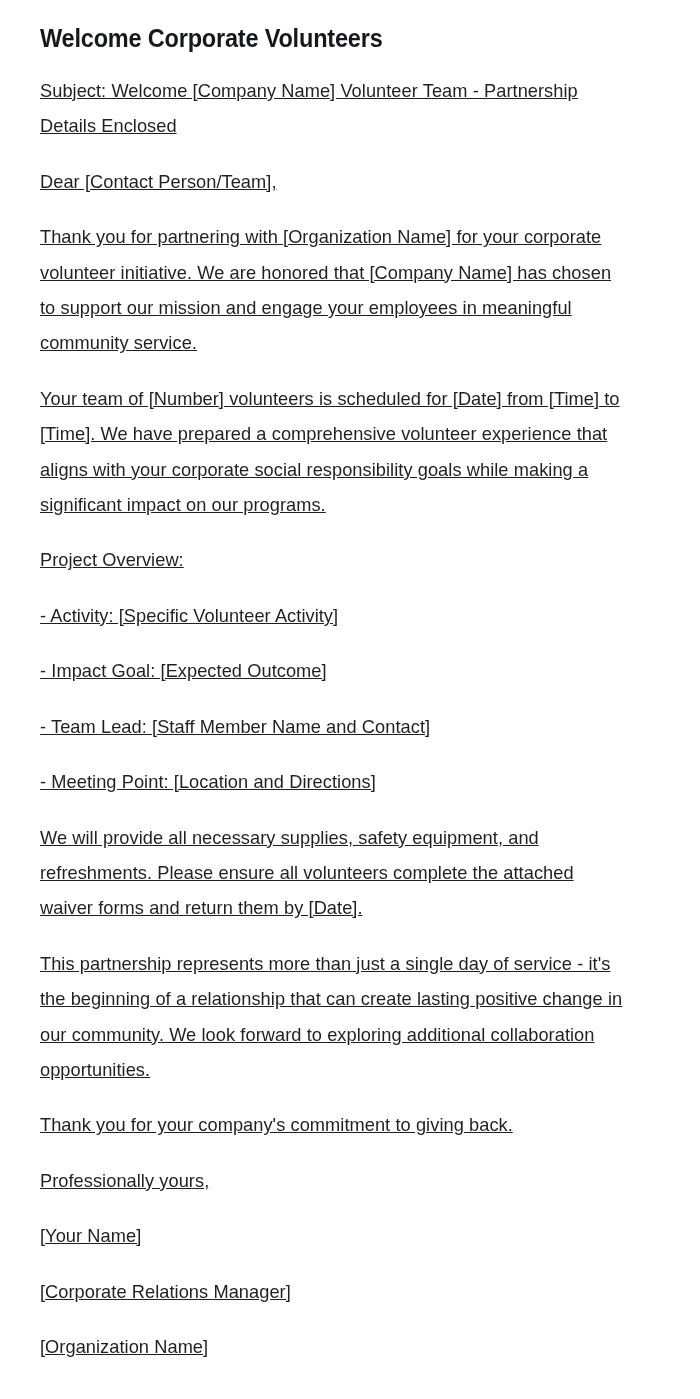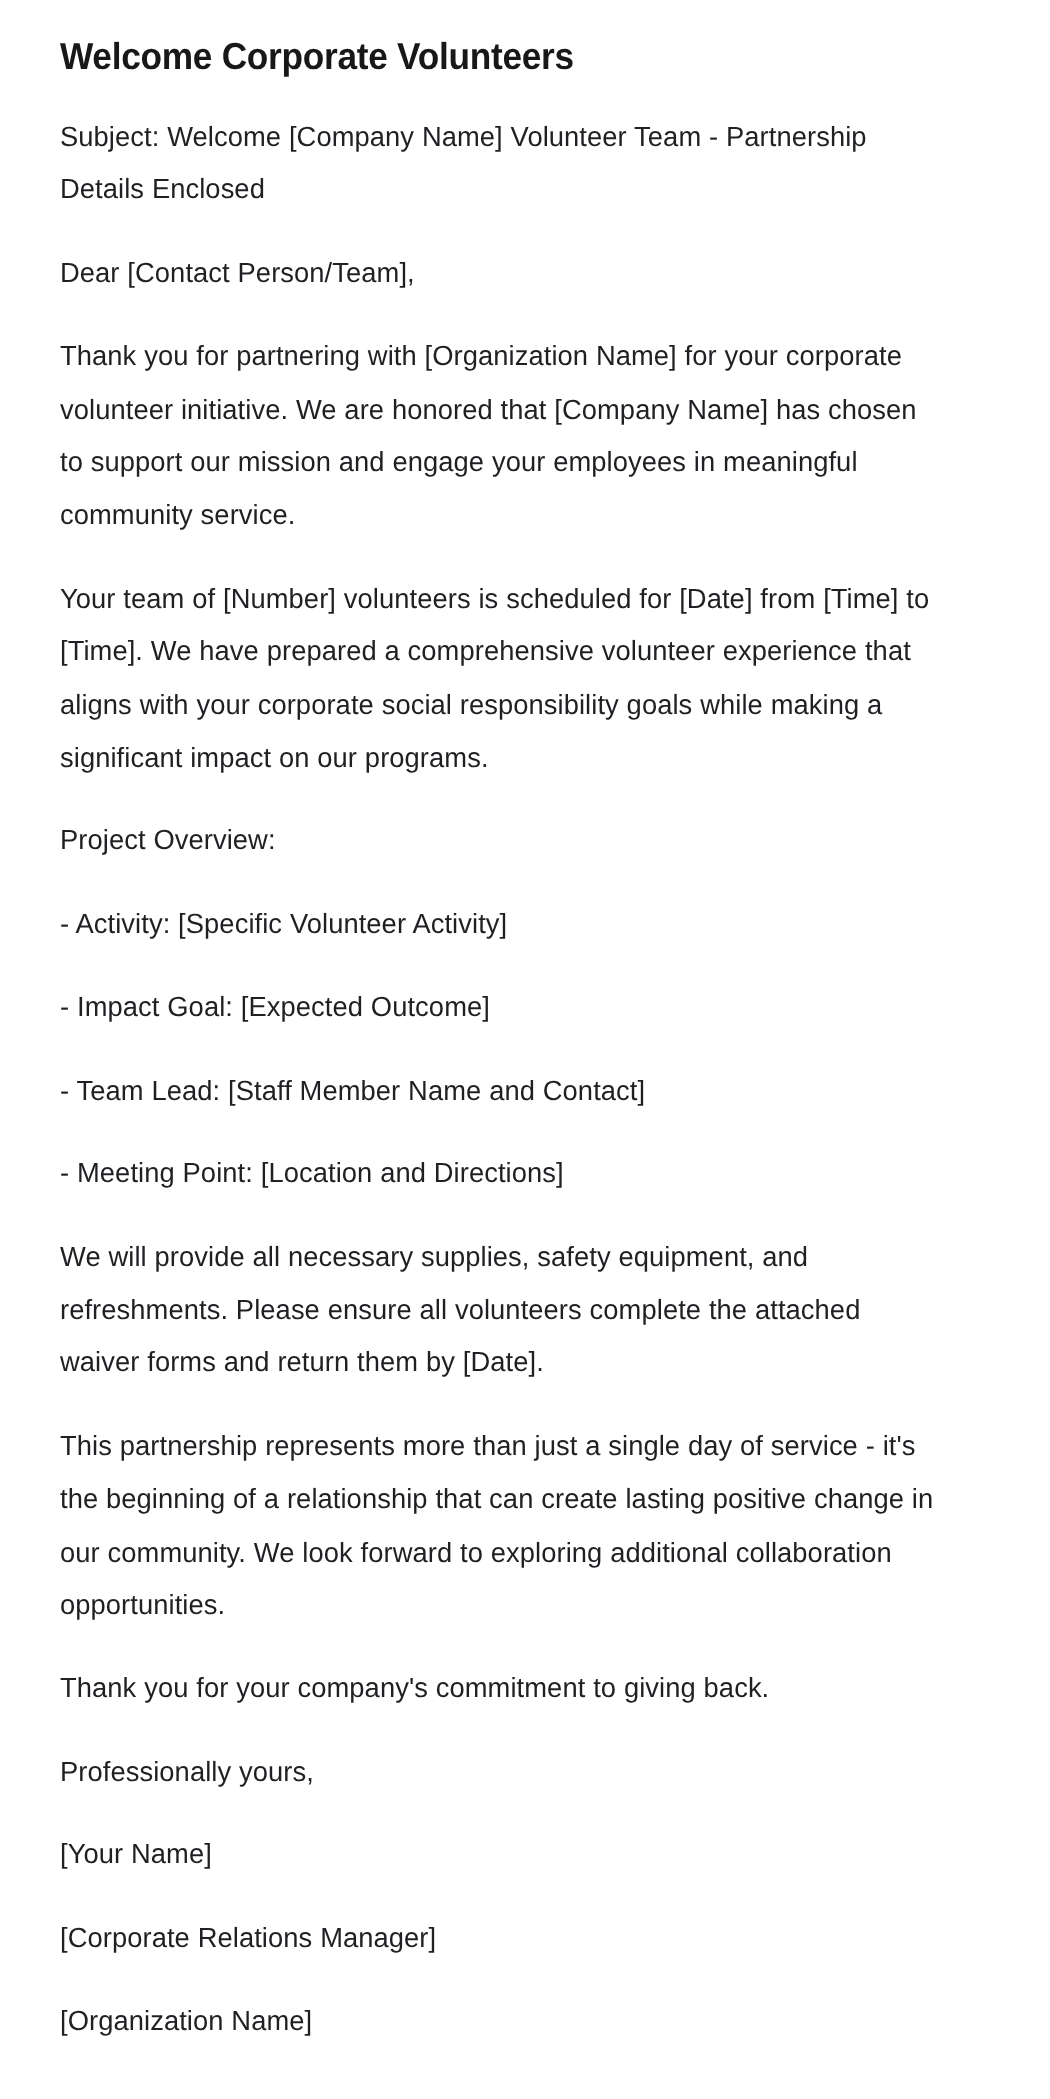--- a/index.html
+++ b/index.html
@@ -26,20 +26,21 @@
     line-height: 32px;
     font-weight: 700;
     letter-spacing: -0.2px;
     margin: 0 0 19px 0;
     color: #17181a;
     transform: scaleX(0.94);
     transform-origin: left center;
   }
   .body-block {
     width: 600px;
+    text-decoration: underline;
   }
   .para {
     font-size: 18.5px;
     line-height: 35.4px;
     margin: 0 0 20px 0;
     color: #1f2023;
     font-weight: 400;
     letter-spacing: 0.05px;
     transform: scaleX(0.985);
     transform-origin: left top;

